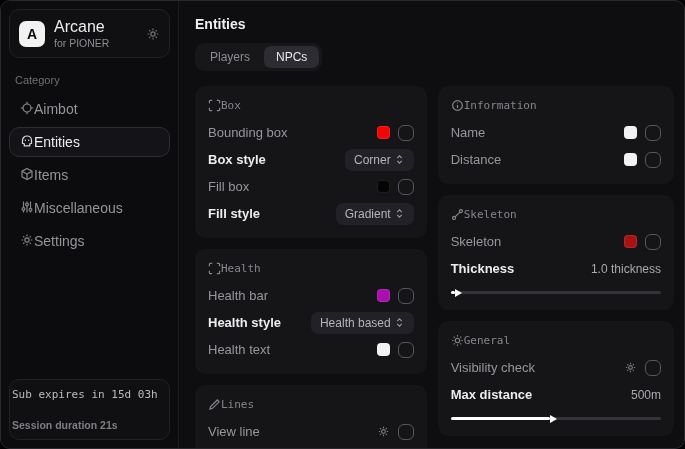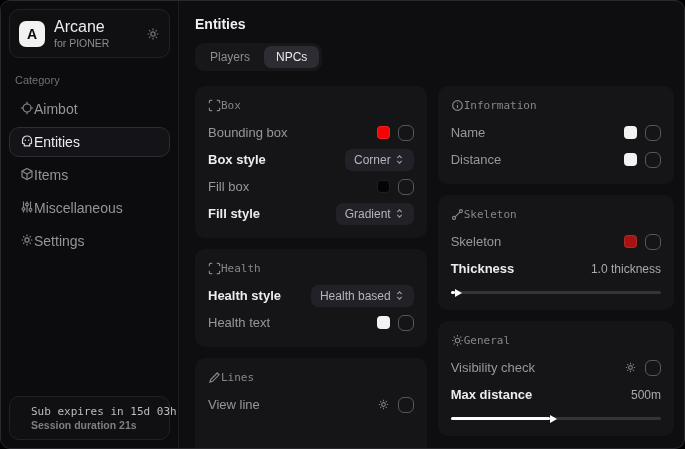--- a/index.html
+++ b/index.html
@@ -33,24 +33,24 @@
   .nav-item {
     display: flex; padding: 6px 10px;
     border-radius: 10px; color: #94949b; font-size: 14px;
     border: 1px solid transparent; margin-bottom: 3px; cursor: pointer;
   }
   .nav-item .nicon { display: flex; color: #84848b; }
   .nav-item.active { background: #141418; border-color: #2c2c31; color: #ececf0; }
   .nav-item.active .nicon { color: #d8d8dc; }
   .sidebar-footer {
     position: absolute; left: 8px; right: 8px; bottom: 8px;
-    border: 1px solid #222226; border-radius: 10px; padding: 8px 21px; background: #101012;
+    border: 1px solid #222226; border-radius: 10px; padding: 8px 2px; background: #101012;
   }
   .sub-line { font-family: "DejaVu Sans Mono", monospace; font-size: 11px; color: #bcbcc2; white-space: nowrap; }
-  .session-line { font-size: 10.5px; color: #7e7e85; margin-top: 1px; font-weight: bold; }
+  .session-line { font-size: 10.5px; color: #7e7e85; margin-top: 18px; font-weight: bold; }
   
   .main { flex: 1; padding: 15px 10px 12px 16px; overflow: hidden; }
   .main-title { font-size: 14px; font-weight: bold; color: #f0f0f2; }
   .tabs {
     display: inline-flex; background: #17171a; border-radius: 9px;
     padding: 3px; margin-top: 11px; gap: 2px;
   }
   .tab { padding: 4px 12px; font-size: 12px; color: #8b8b92; border-radius: 7px; cursor: pointer; text-align: center; }
   .tab.active { background: #2c2c32; color: #e9e9ec; }
   .cards { display: grid; grid-template-columns: 1fr 1.02fr; gap: 11px; margin-top: 15px; align-items: start; }
@@ -235,20 +235,27 @@
         <div class="card">
           <div class="card-head">
             <span class="cicon">
               <svg width="13" height="13" viewBox="0 0 14 14" fill="none" stroke="currentColor" stroke-width="1.3">
                 <path d="M1.5 4.5v-2a1 1 0 0 1 1-1h2M9.5 1.5h2a1 1 0 0 1 1 1v2M12.5 9.5v2a1 1 0 0 1-1 1h-2M4.5 12.5h-2a1 1 0 0 1-1-1v-2"></path>
               </svg>
             </span>
             <span>Health</span>
           </div>
           <div class="row">
+            <span class="row-label">Health bar</span>
+            <span class="controls">
+              <span class="swatch" style="background: rgb(169, 15, 174);"></span>
+              <span class="checkbox"></span>
+            </span>
+          </div>
+          <div class="row">
             <span class="row-label strong">Health style</span>
             <span class="dropdown">
               <span>Health based</span>
               <span class="dicon">
                 <svg width="11" height="11" viewBox="0 0 14 14" fill="none" stroke="currentColor" stroke-width="1.4">
                   <path d="M4.2 5.2L7 2.4l2.8 2.8M4.2 8.8L7 11.6l2.8-2.8"></path>
                 </svg>
               </span>
             </span>
           </div>

